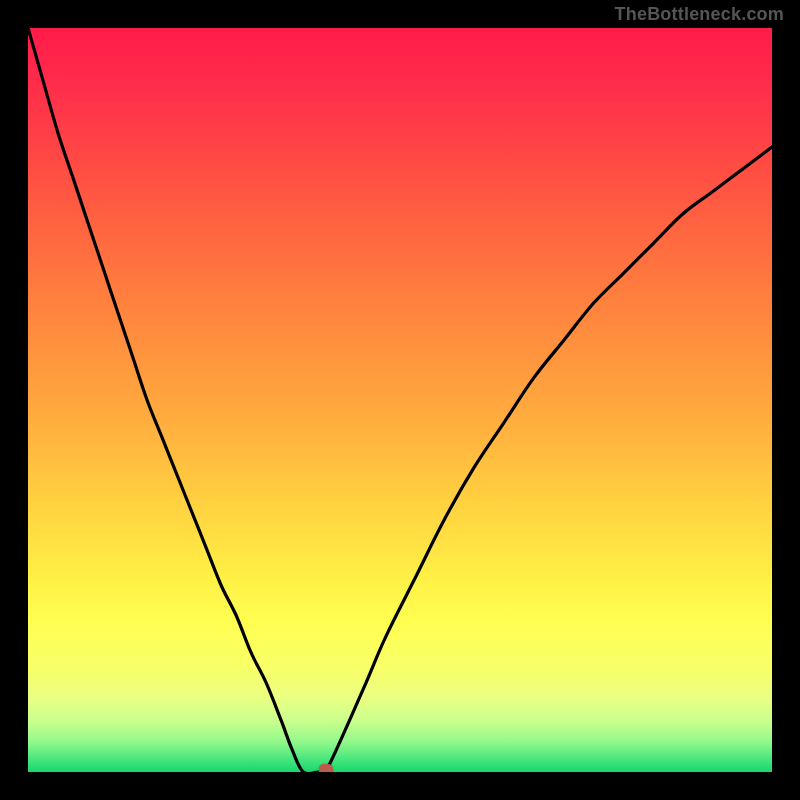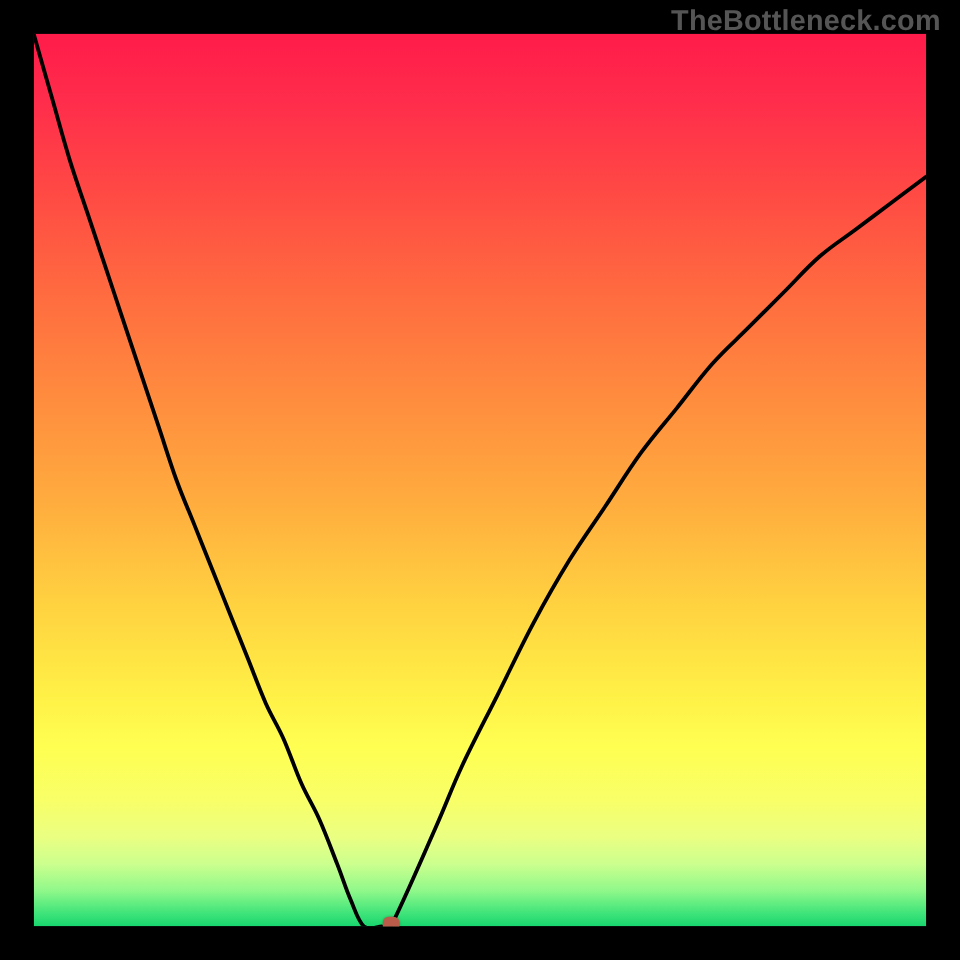--- a/index.html
+++ b/index.html
@@ -15,21 +15,21 @@
     position: relative;
     width: 800px;
     height: 800px;
     background: #000;
   }
   .watermark {
     position: absolute;
     top: 4px;
     right: 16px;
     color: #555;
-    font-size: 24px;
+    font-size: 18px;
     font-weight: 600;
     letter-spacing: 0.2px;
     user-select: none;
     z-index: 5;
   }
   .plot-area {
     position: absolute;
     left: 28px;
     top: 28px;
     width: 744px;

